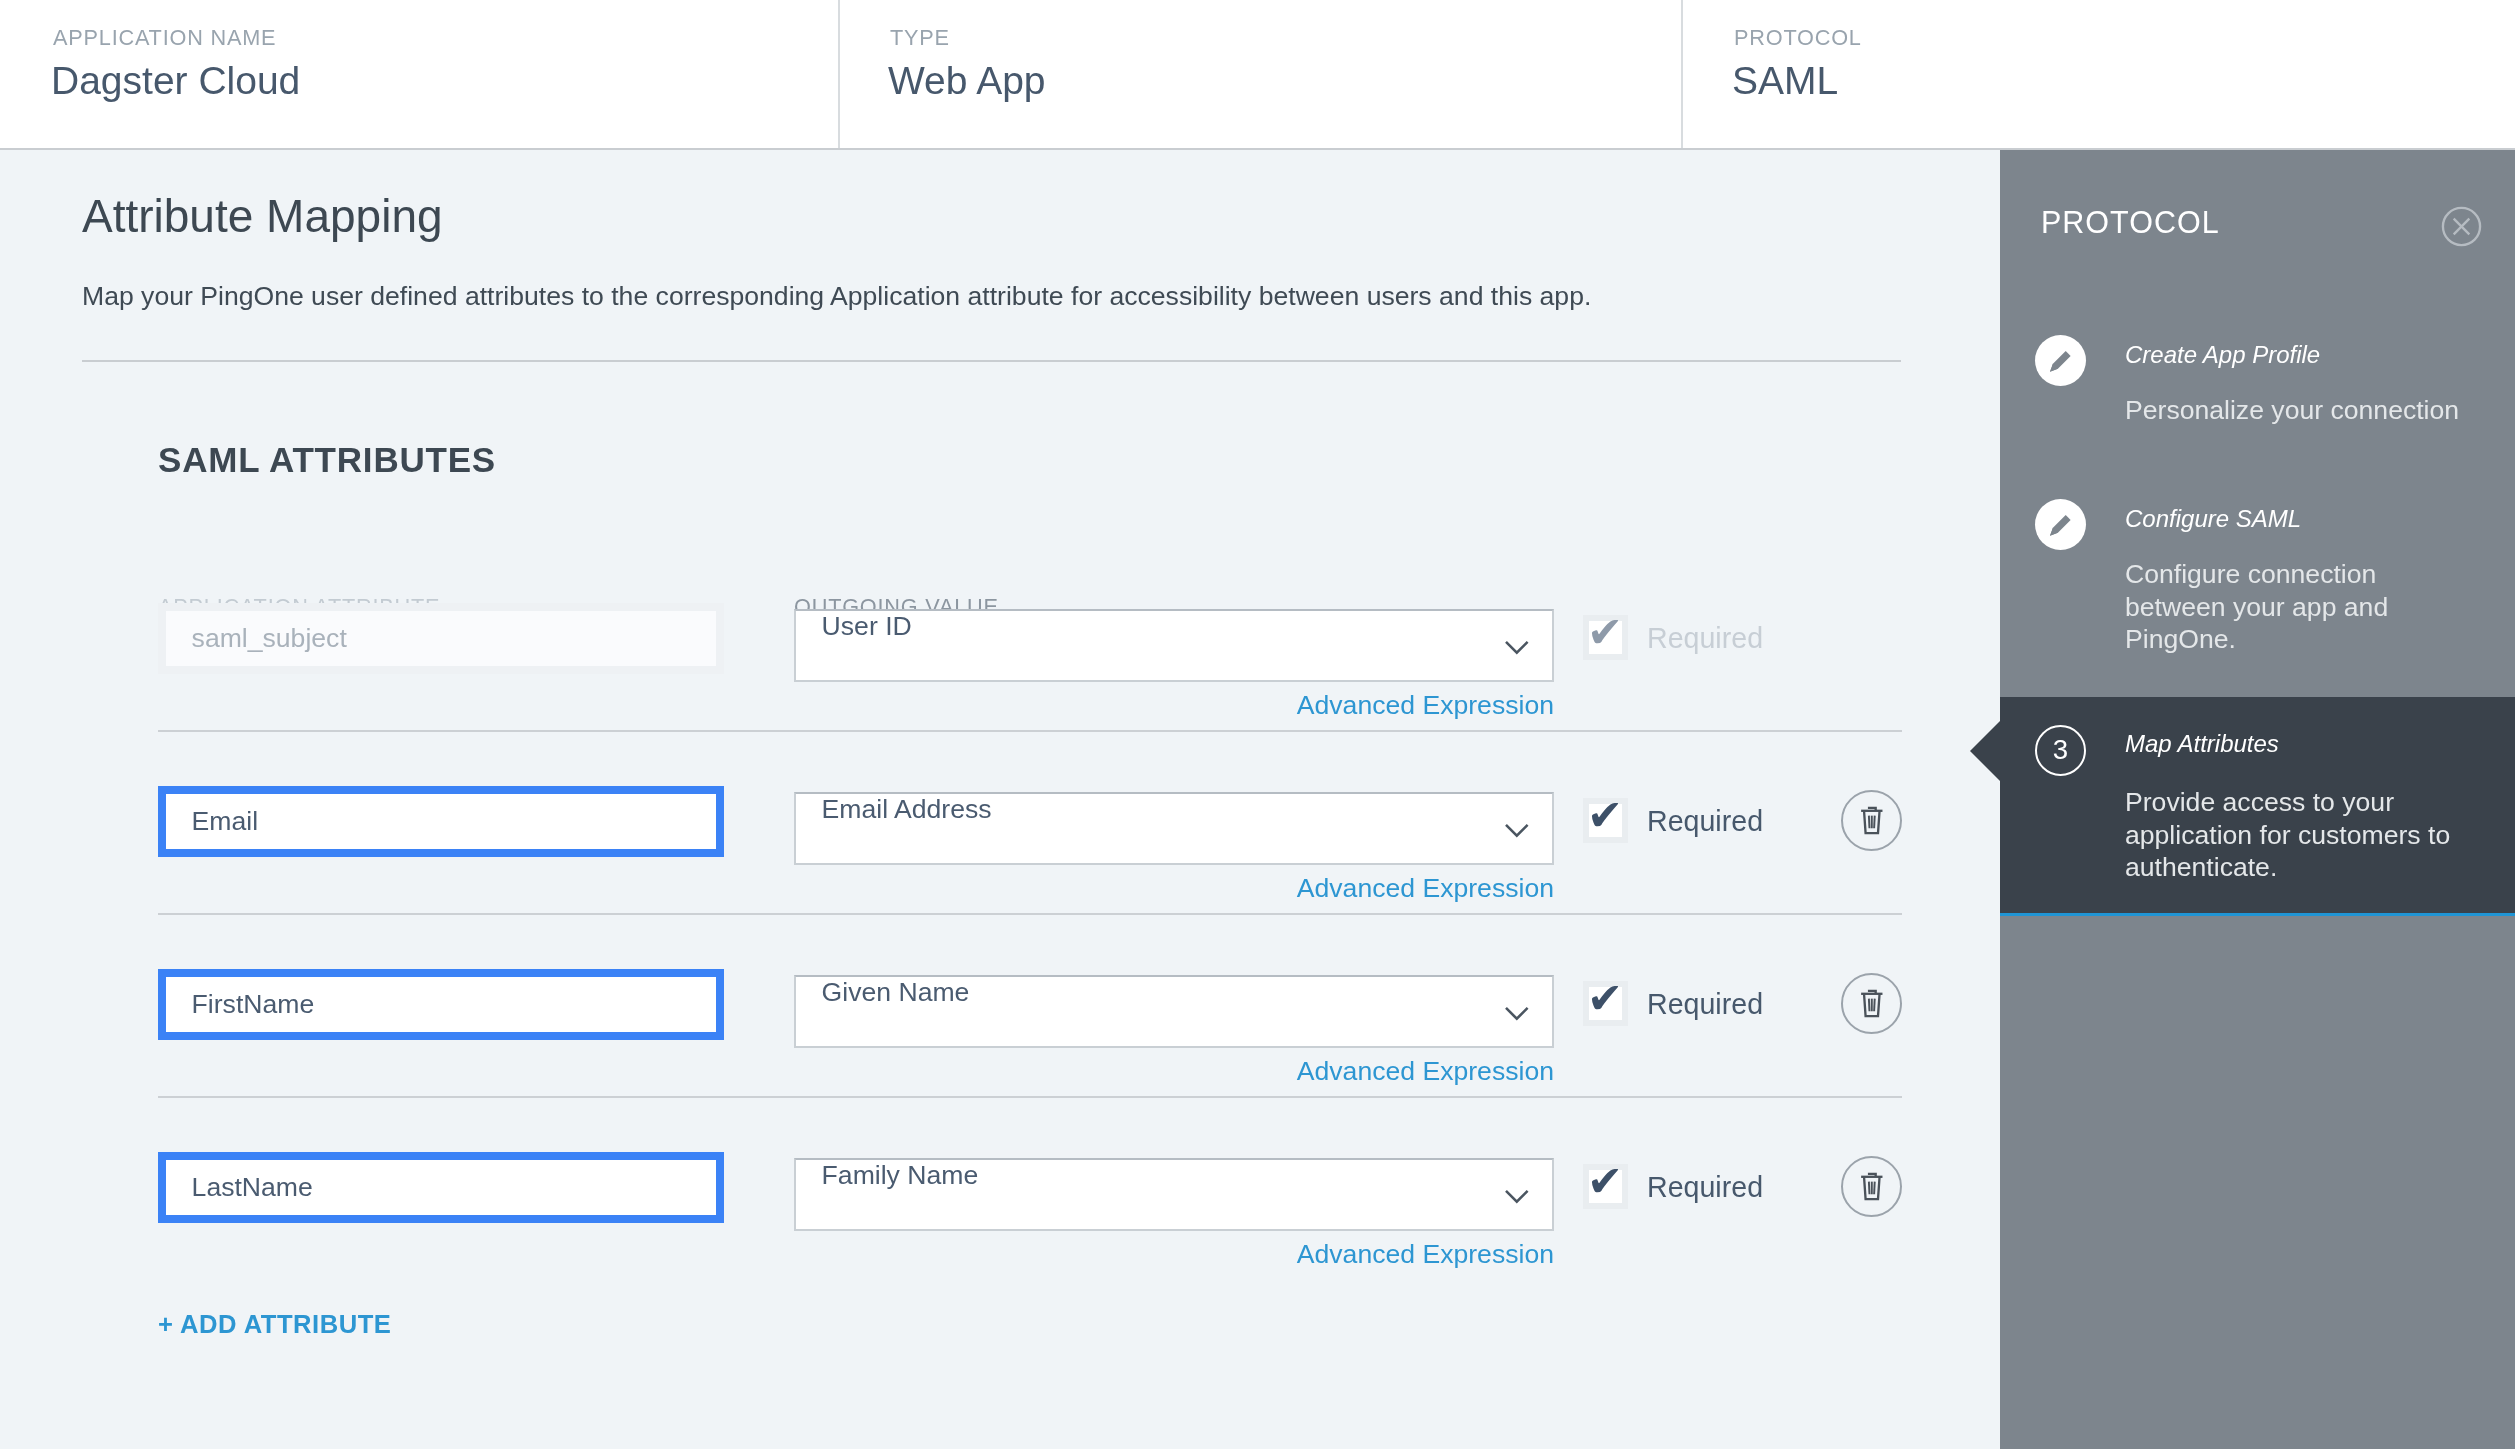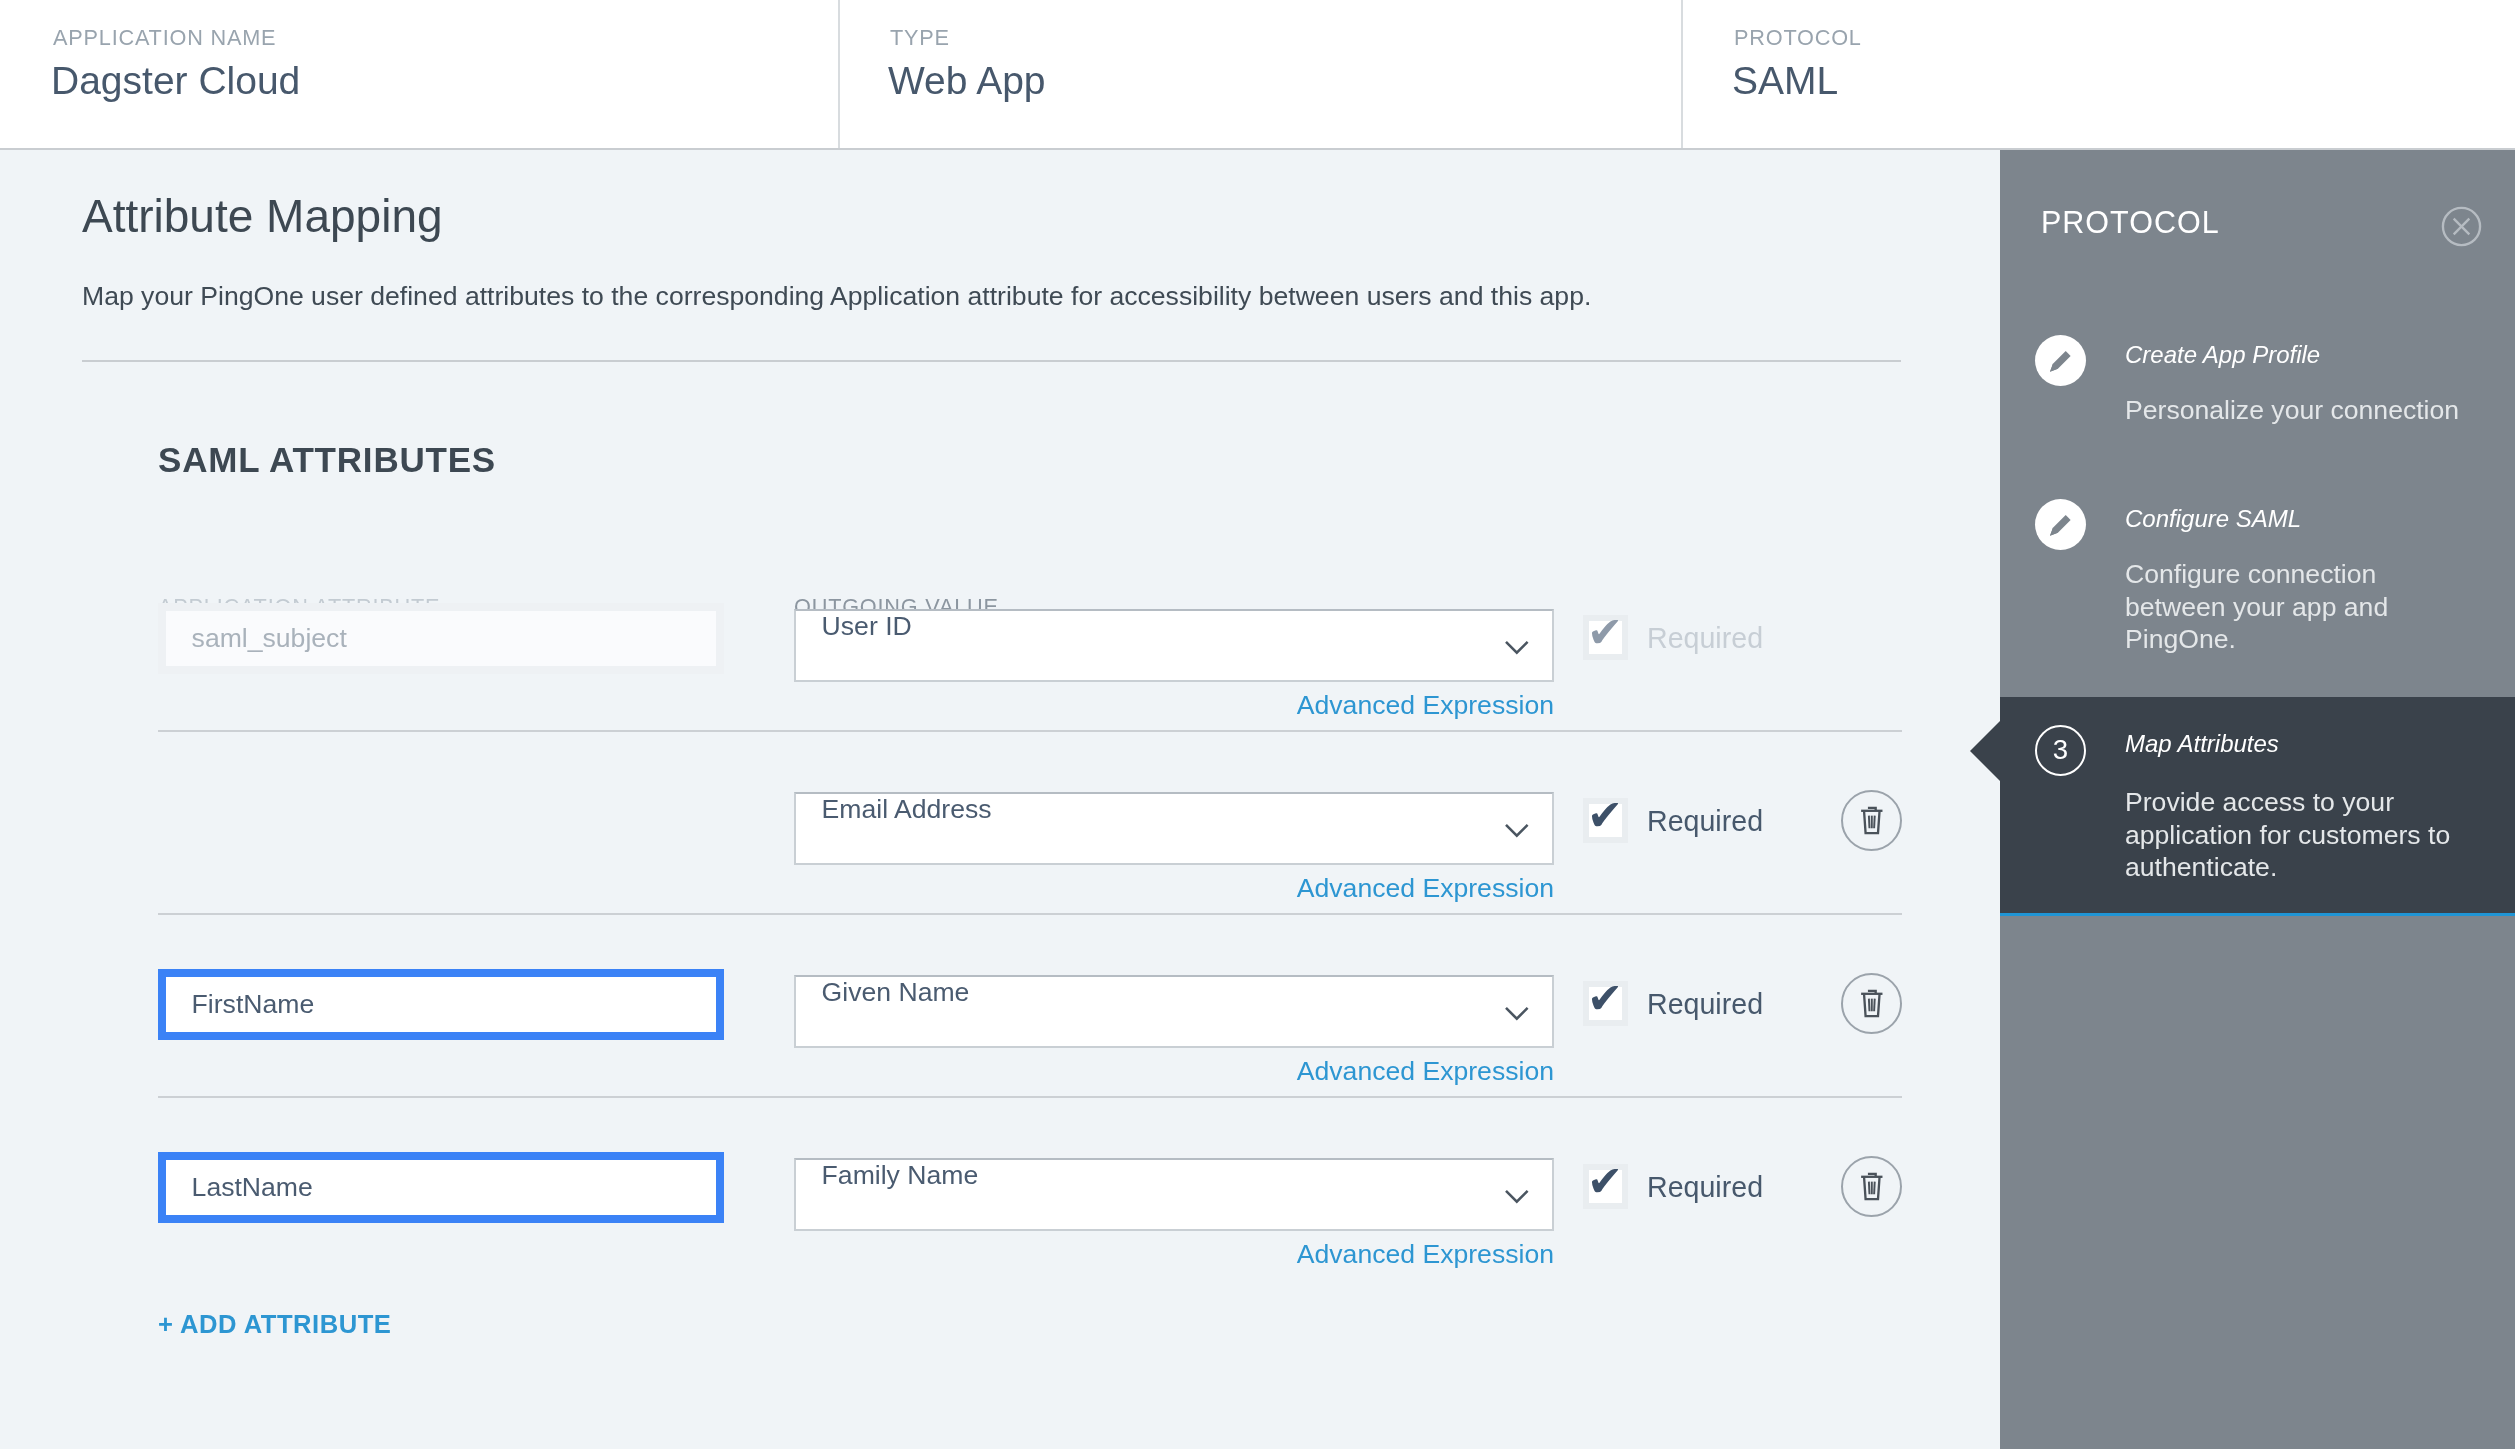--- a/index.html
+++ b/index.html
@@ -136,20 +136,21 @@
             <div class="check">✔</div>
           </div>
           <div class="required-label disabled">Required</div>
         </div>
         <div class="adv-link">Advanced Expression</div>
         <div class="row-divider"></div>
       </div>
 
       <div class="attr-row">
         <div class="row-fields">
+          <input class="attr-input" value="Email" style="">
           <div class="map-arrow">←</div>
           <div class="dropdown">
             <span class="dd-text">Email Address</span>
             <svg width="27.6" height="17.7" viewBox="0 0 28 18">
                 <polyline points="3,3 14,14 25,3" fill="none" stroke="#4a5560" stroke-width="2.6"></polyline>
               </svg>
           </div>
           <div class="checkbox">
             <div class="inner"></div>
             <div class="check">✔</div>

